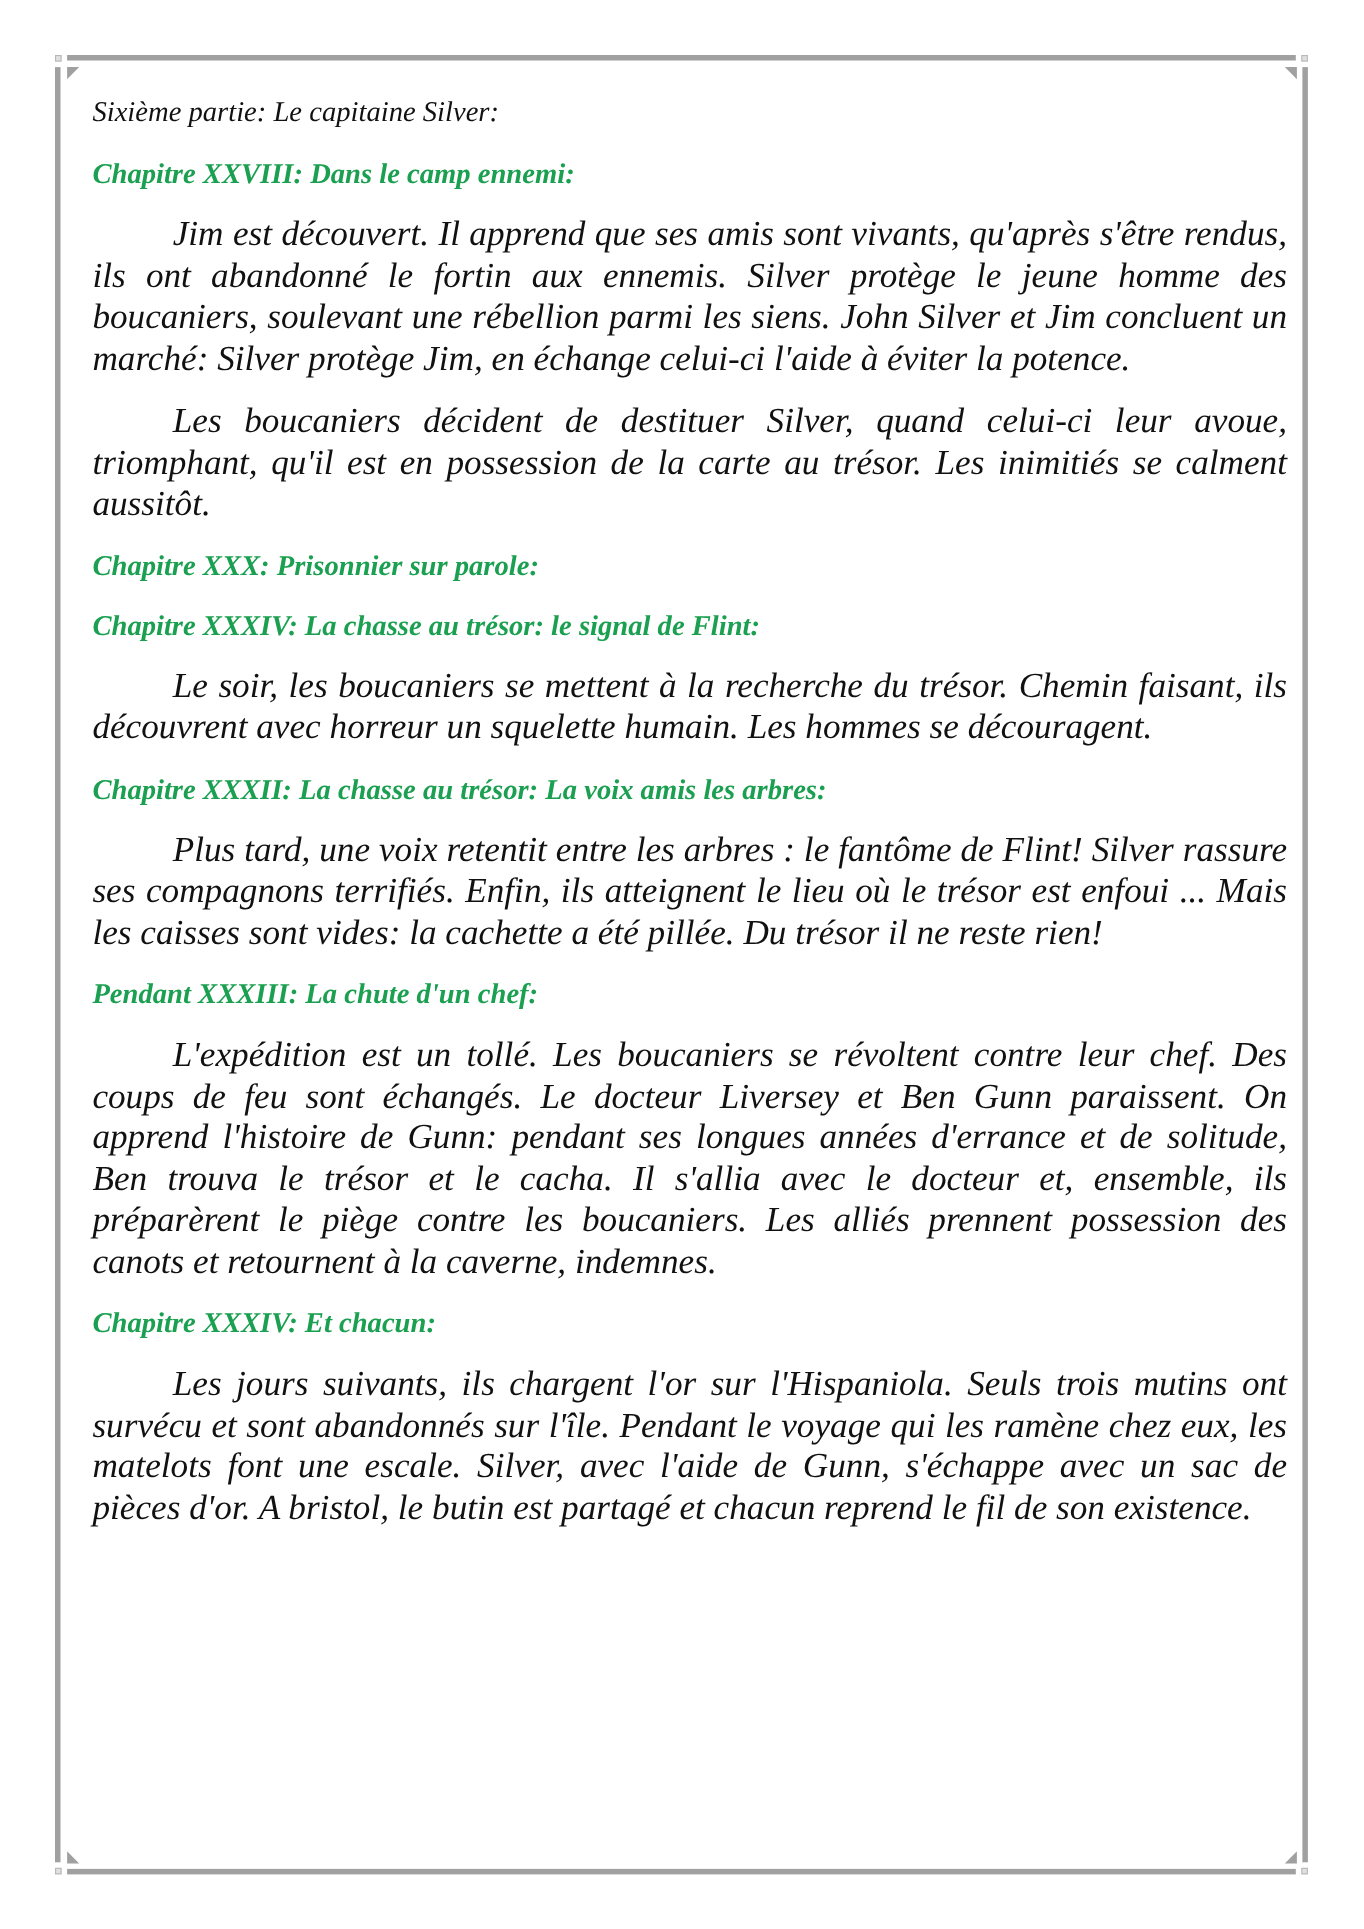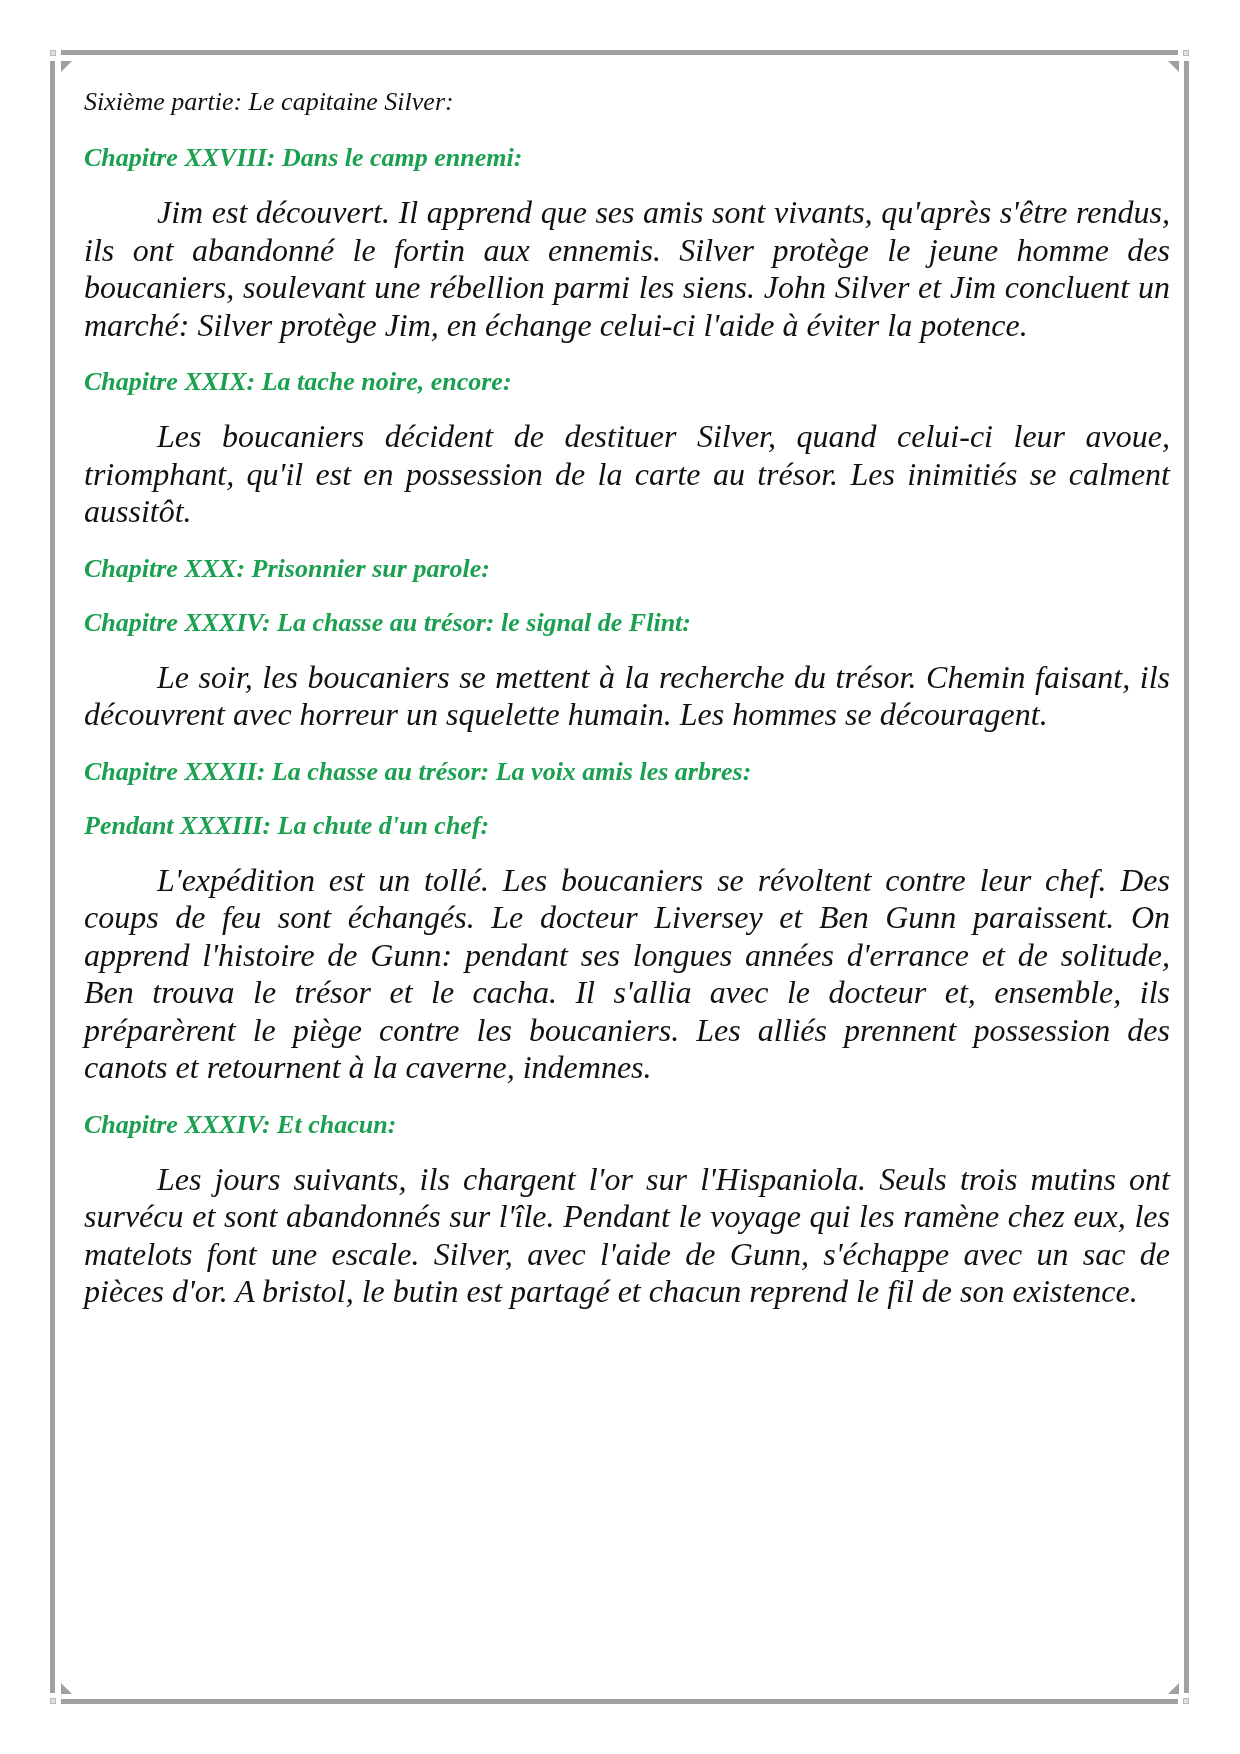--- a/index.html
+++ b/index.html
@@ -106,35 +106,35 @@
 
 <main class="content">
   <p class="part-title">Sixième partie: Le capitaine Silver:</p>
 
   <section>
     <h2 class="chapter-title">Chapitre XXVIII: Dans le camp ennemi:</h2>
     <p class="chapter-body">Jim est découvert. Il apprend que ses amis sont vivants, qu'après s'être rendus, ils ont abandonné le fortin aux ennemis. Silver protège le jeune homme des boucaniers, soulevant une rébellion parmi les siens. John Silver et Jim concluent un marché: Silver protège Jim, en échange celui-ci l'aide à éviter la potence.</p>
   </section>
 
   <section>
-    <h2 class="chapter-title">Chapitre XXIX: La tache noire, encore:</h2>
     <p class="chapter-body">Les boucaniers décident de destituer Silver, quand celui-ci leur avoue, triomphant, qu'il est en possession de la carte au trésor. Les inimitiés se calment aussitôt.</p>
   </section>
 
   <section>
     <h2 class="chapter-title">Chapitre XXX: Prisonnier sur parole:</h2>
   </section>
 
   <section>
     <h2 class="chapter-title">Chapitre XXXIV: La chasse au trésor: le signal de Flint:</h2>
     <p class="chapter-body">Le soir, les boucaniers se mettent à la recherche du trésor. Chemin faisant, ils découvrent avec horreur un squelette humain. Les hommes se découragent.</p>
   </section>
 
   <section>
     <h2 class="chapter-title">Chapitre XXXII: La chasse au trésor: La voix amis les arbres:</h2>
+    <p class="chapter-body">Plus tard, une voix retentit entre les arbres : le fantôme de Flint! Silver rassure ses compagnons terrifiés. Enfin, ils atteignent le lieu où le trésor est enfoui ... Mais les caisses sont vides: la cachette a été pillée. Du trésor il ne reste rien!</p>
   </section>
 
   <section>
     <h2 class="chapter-title">Pendant XXXIII: La chute d'un chef:</h2>
     <p class="chapter-body">L'expédition est un tollé. Les boucaniers se révoltent contre leur chef. Des coups de feu sont échangés. Le docteur Liversey et Ben Gunn paraissent. On apprend l'histoire de Gunn: pendant ses longues années d'errance et de solitude, Ben trouva le trésor et le cacha. Il s'allia avec le docteur et, ensemble, ils préparèrent le piège contre les boucaniers. Les alliés prennent possession des canots et retournent à la caverne, indemnes.</p>
   </section>
 
   <section>
     <h2 class="chapter-title">Chapitre XXXIV: Et chacun:</h2>
     <p class="chapter-body">Les jours suivants, ils chargent l'or sur l'Hispaniola. Seuls trois mutins ont survécu et sont abandonnés sur l'île. Pendant le voyage qui les ramène chez eux, les matelots font une escale. Silver, avec l'aide de Gunn, s'échappe avec un sac de pièces d'or. A bristol, le butin est partagé et chacun reprend le fil de son existence.</p>

